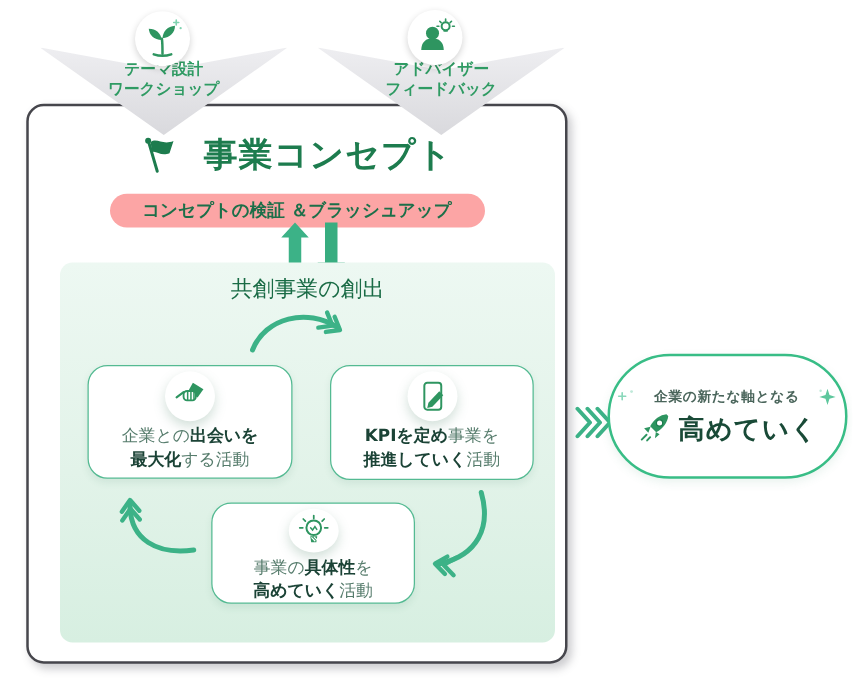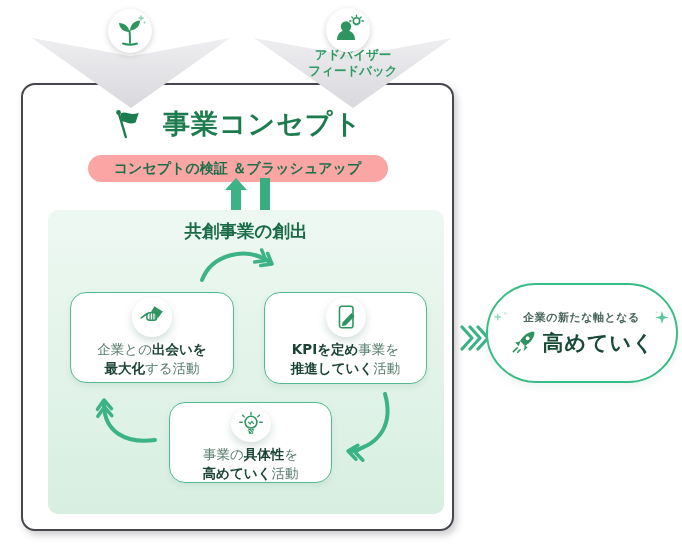--- a/index.html
+++ b/index.html
@@ -23,21 +23,21 @@
           box-shadow:3px 4px 7px rgba(90,90,100,0.30);}
   .title-row{display:flex;justify-content:center;align-items:center;gap:20px;margin-top:21px;}
   .title-text{font-size:27px;font-weight:800;color:#1d7c4e;letter-spacing:1px;white-space:nowrap;}
   .pill{margin:13px auto 0;width:300px;height:27px;border-radius:14px;background:#fca5a5;
         display:flex;align-items:center;justify-content:center;font-size:14px;font-weight:700;
         color:#1c6f49;white-space:nowrap;}
   .updown{position:absolute;left:201px;top:92px;}
   
   .inner-box{position:absolute;left:25px;top:125px;width:396px;height:304px;border-radius:10px;
         background:linear-gradient(180deg,#edf8f2 0%,#e2f3e9 55%,#d7efe1 100%);}
-  .inner-title{text-align:center;margin-top:9px;font-size:17.5px;font-weight:700;color:#196b45;white-space:nowrap;}
+  .inner-title{text-align:center;margin-top:9px;font-size:17.5px;font-weight:400;color:#196b45;white-space:nowrap;}
   .card{position:absolute;background:#fff;border:1.6px solid #54ba92;border-radius:16px;
         box-sizing:border-box;display:flex;flex-direction:column;align-items:center;
         box-shadow:0 3px 6px rgba(60,130,100,0.10);}
   .card1{left:22px;top:82px;width:164px;height:91px;}
   .card2{left:216px;top:82px;width:163px;height:92px;}
   .card3{left:121px;top:192px;width:163px;height:81px;}
   .card-icon-circle{width:40px;height:40px;border-radius:50%;background:#fff;margin-top:4px;
         box-shadow:0 4px 9px rgba(90,140,115,0.28);display:flex;align-items:center;justify-content:center;}
   .card-text{margin-top:3px;font-size:13.5px;line-height:18.5px;text-align:center;white-space:nowrap;}
   .seg-b{font-weight:800;color:#1b4336;}
@@ -138,20 +138,22 @@
           <div><span class="seg-r">事業の</span><span class="seg-b">具体性</span><span class="seg-r">を</span></div>
           <div><span class="seg-b">高めていく</span><span class="seg-r">活動</span></div>
         </div>
       </div>
     </div>
   </div>
 
   <div class="banner banner1"></div>
   <div class="banner banner2"></div>
   <div class="banner-label l1">
+    <div>テーマ設計</div>
+    <div>ワークショップ</div>
   </div>
   <div class="banner-label l2">
     <div>アドバイザー</div>
     <div>フィードバック</div>
   </div>
   <div class="banner-circle bc1">
     <svg width="34" height="34" viewBox="0 0 34 34">
       <path d="M17,29 C17,23 17,20 16.5,17" stroke="#2e9560" stroke-width="2" fill="none" stroke-linecap="round"></path>
       <path d="M16.5,18 C10,18 6.5,14 6,9 C12,9 15.5,12.5 16.5,18 Z" fill="#2e9560"></path>
       <path d="M17,16.5 C17.5,10.5 21,7 27,6.5 C27,12 23,16 17,16.5 Z" fill="#2e9560"></path>

